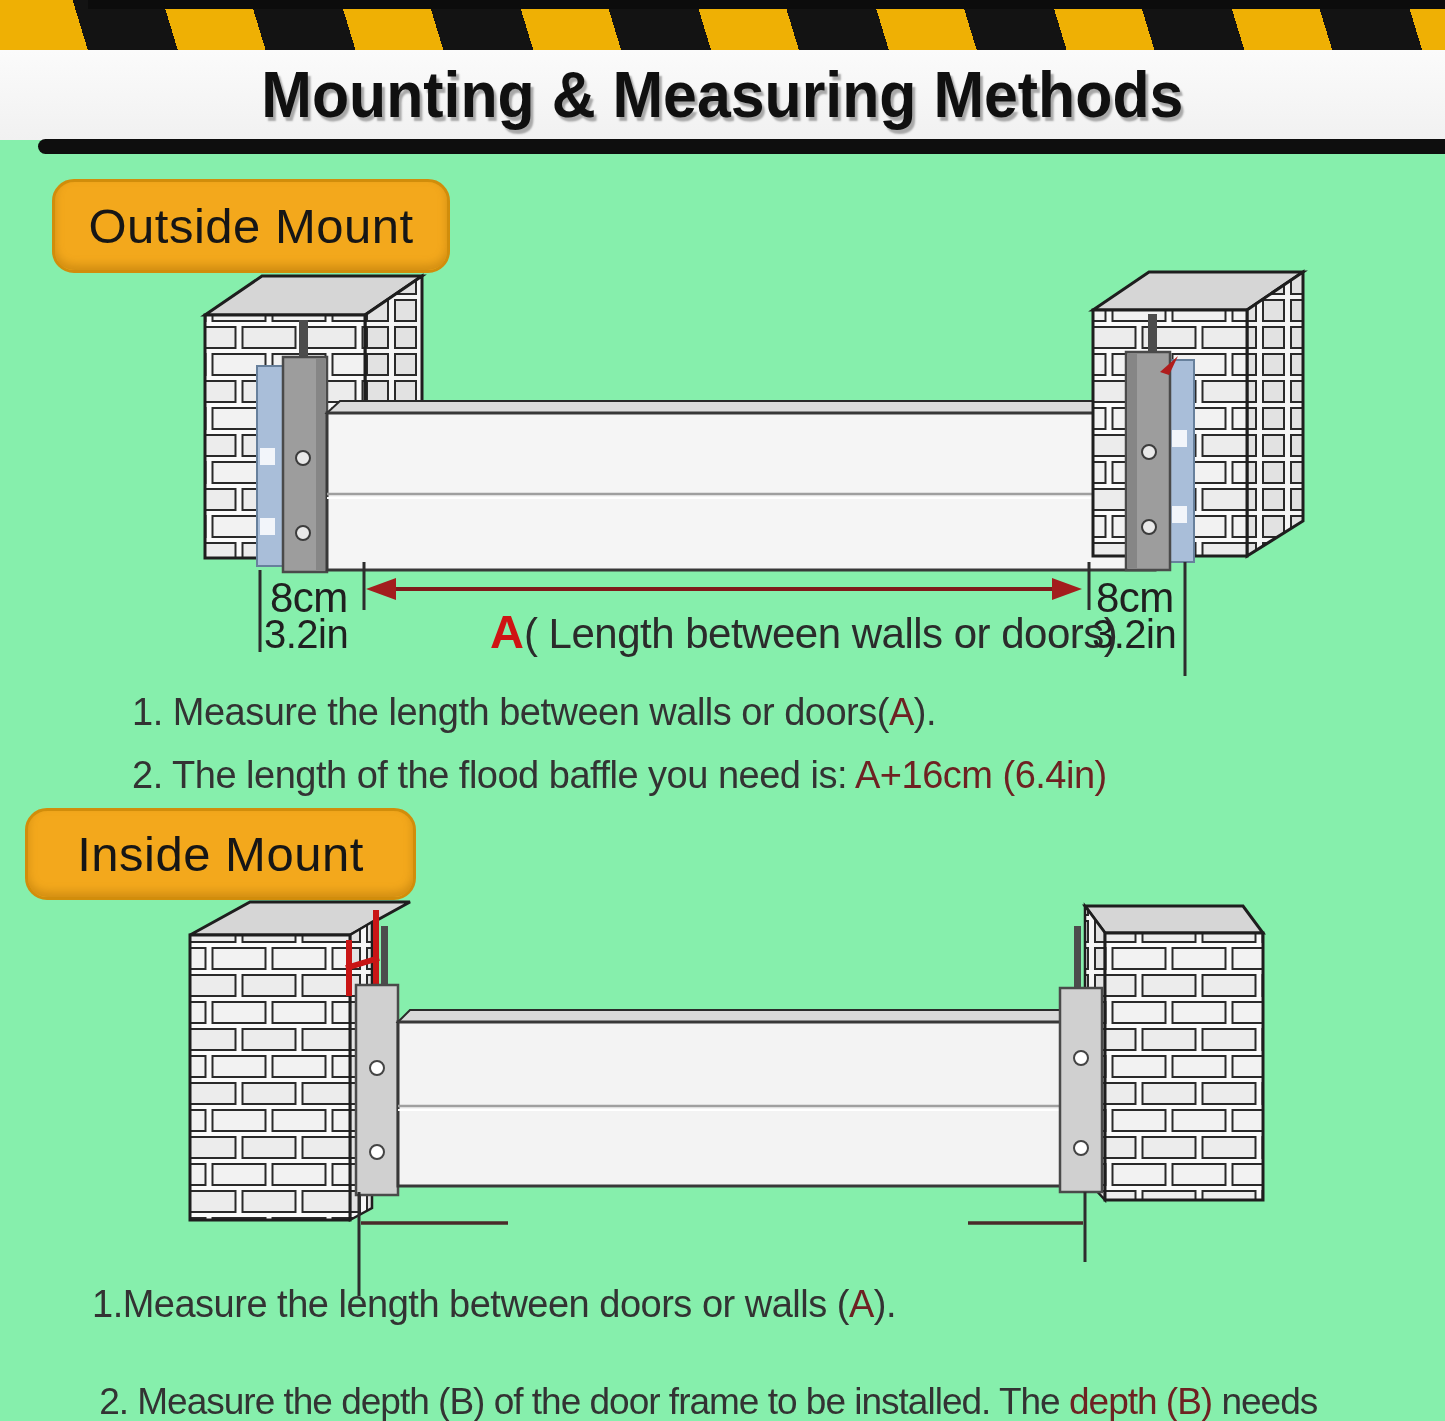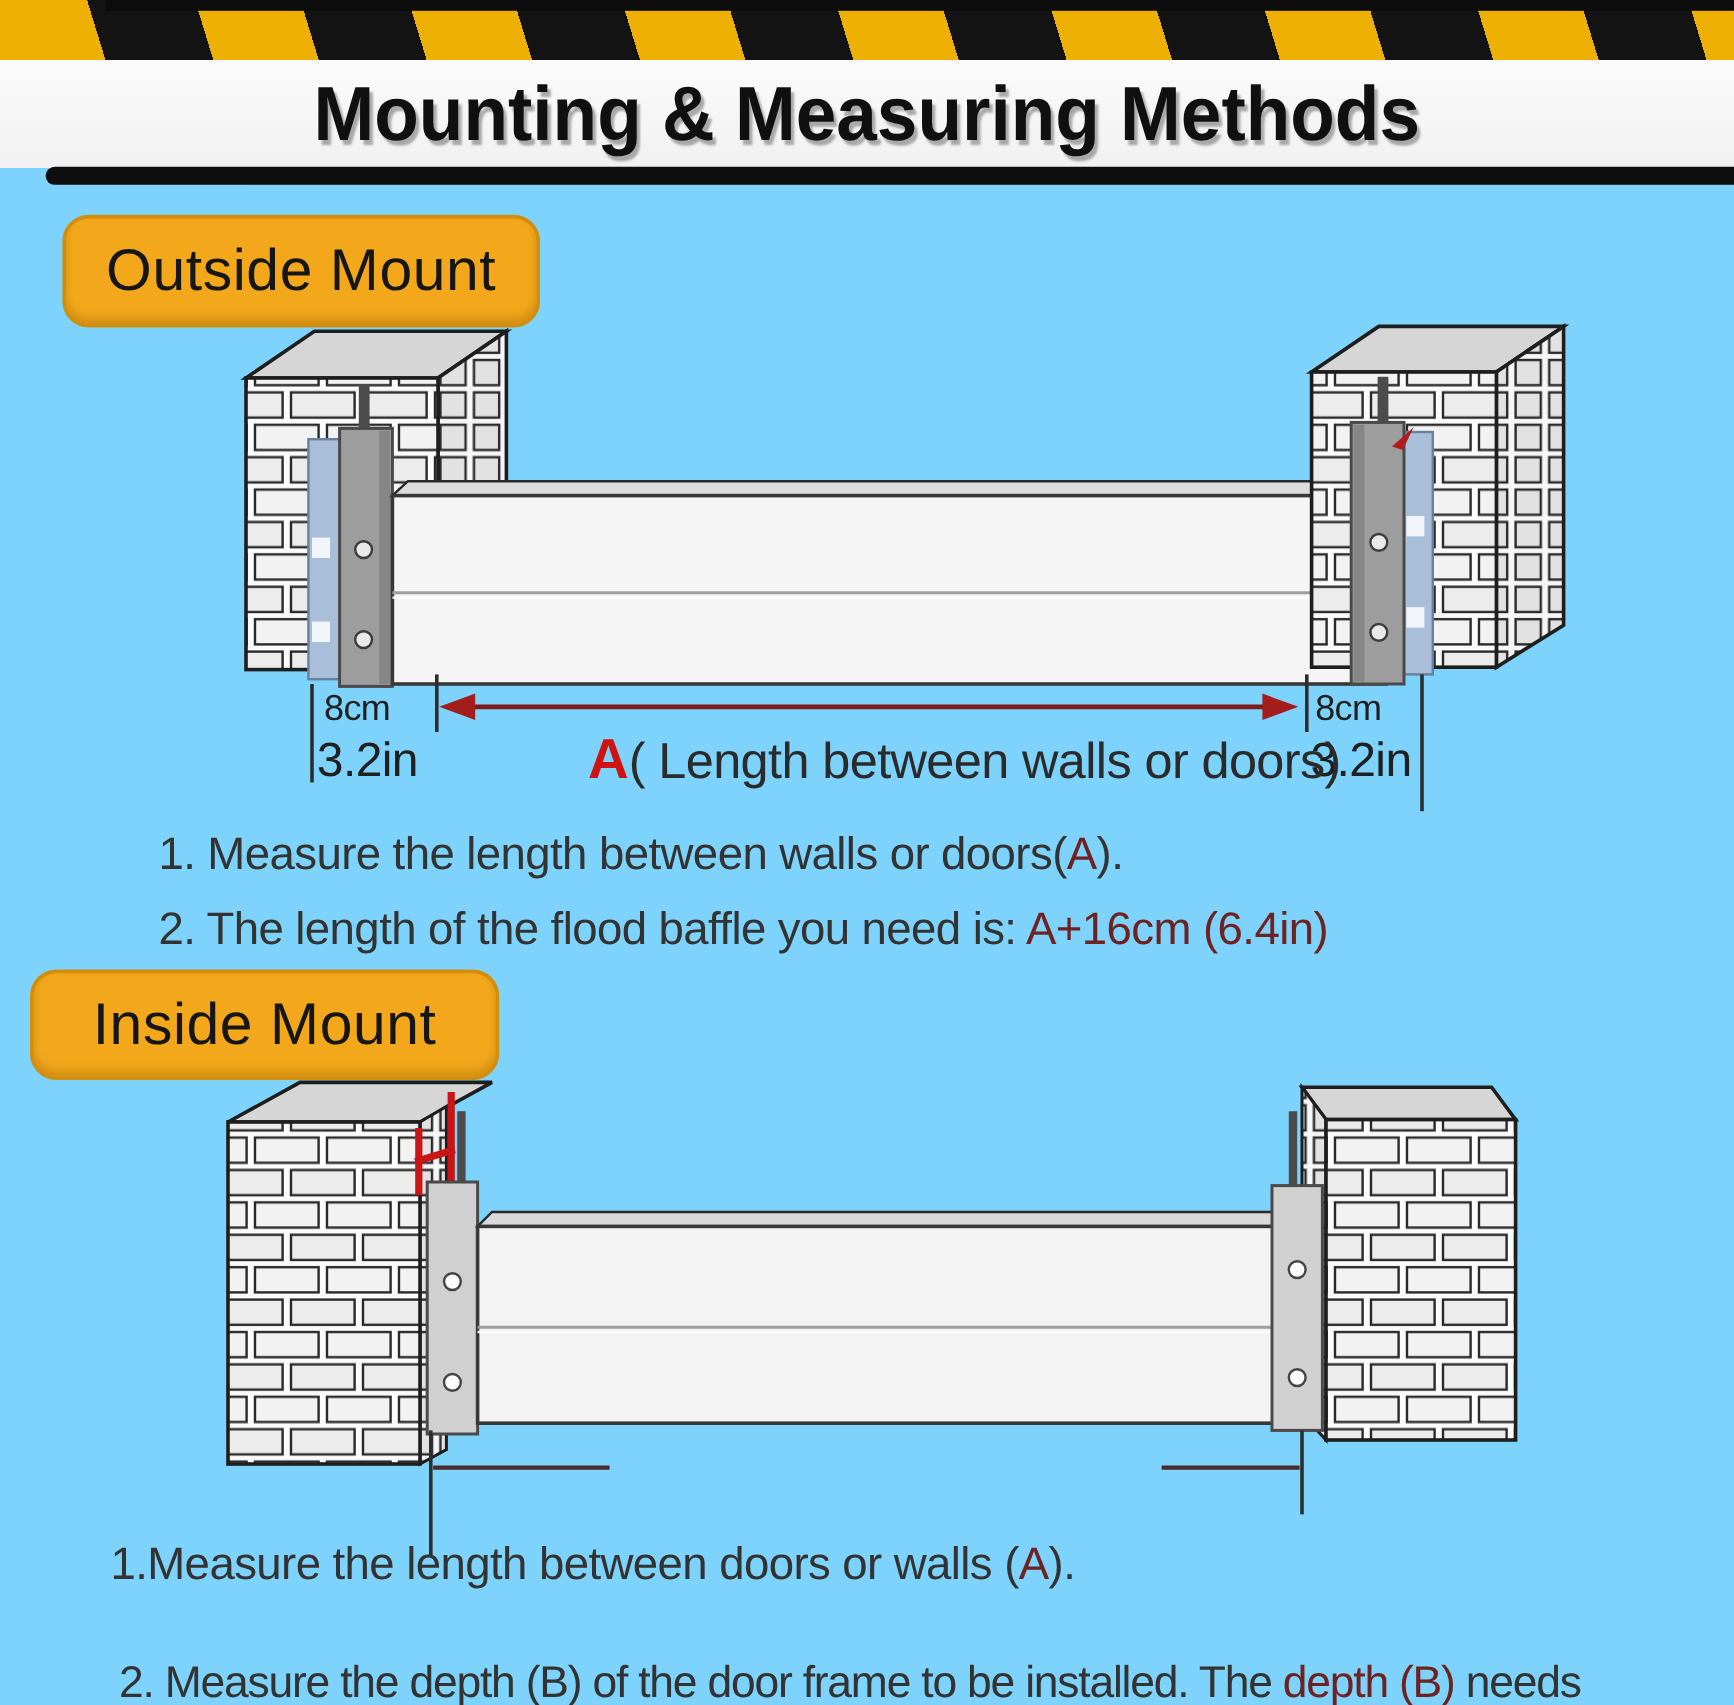--- a/index.html
+++ b/index.html
@@ -1,18 +1,18 @@
 <!DOCTYPE html>
 <html><head>
 <meta charset="utf-8">
 <style>
   html,body{margin:0;padding:0;background:#e9e9e9;}
   .page{
     position:relative;width:1445px;height:1421px;margin:0 auto;
-    background:#7dd3fc;overflow:hidden;
+    background:#86efac;overflow:hidden;
     font-family:"Liberation Sans", sans-serif;color:#333;
   }
   
   .hazard{
     position:absolute;left:0;top:0;width:1445px;height:50px;
     background:repeating-linear-gradient(73deg,#efb004 0 84px,#131313 84px 170px);
   }
   .hazard-topbar{position:absolute;left:88px;top:0;right:0;height:9px;background:#0c0c0c;}
   .title-band{
     position:absolute;left:0;top:50px;width:1445px;height:90px;
@@ -30,21 +30,21 @@
     position:absolute;background:#f3a81c;border:3px solid #d18d0b;border-radius:22px;
     display:flex;align-items:center;justify-content:center;
     font-size:49px;color:#161616;letter-spacing:.5px;
     box-shadow:inset 0 -5px 8px rgba(150,95,0,.35);
   }
   .badge-outside{left:28px;top:179px;width:392px;height:88px;margin-left:24px;}
   .badge-inside{left:25px;top:808px;width:385px;height:86px;}
   
   .diagram{position:absolute;left:0;top:0;}
   
-  .meas{position:absolute;font-size:30px;color:#202020;white-space:nowrap;letter-spacing:-.5px;}
+  .meas{position:absolute;font-size:42px;color:#202020;white-space:nowrap;letter-spacing:-.5px;}
   .m-ol-cm{left:270px;top:574px;}
   .m-ol-in{left:264px;top:612px;font-size:40px;}
   .m-or-cm{left:1096px;top:574px;}
   .m-or-in{left:1092px;top:612px;font-size:40px;}
   .alabel{position:absolute;left:490px;top:604px;white-space:nowrap;}
   .alabel .a{font-size:47px;font-weight:700;color:#cf1313;}
   .alabel .rest{font-size:42px;color:#2b2b2b;letter-spacing:-.5px;}
   .depth{position:absolute;left:388px;top:916px;white-space:nowrap;}
   .depth .d1{font-size:41px;color:#5a2020;letter-spacing:-.5px;}
   .depth .d2{font-size:51px;color:#34241f;margin:0 4px;}

